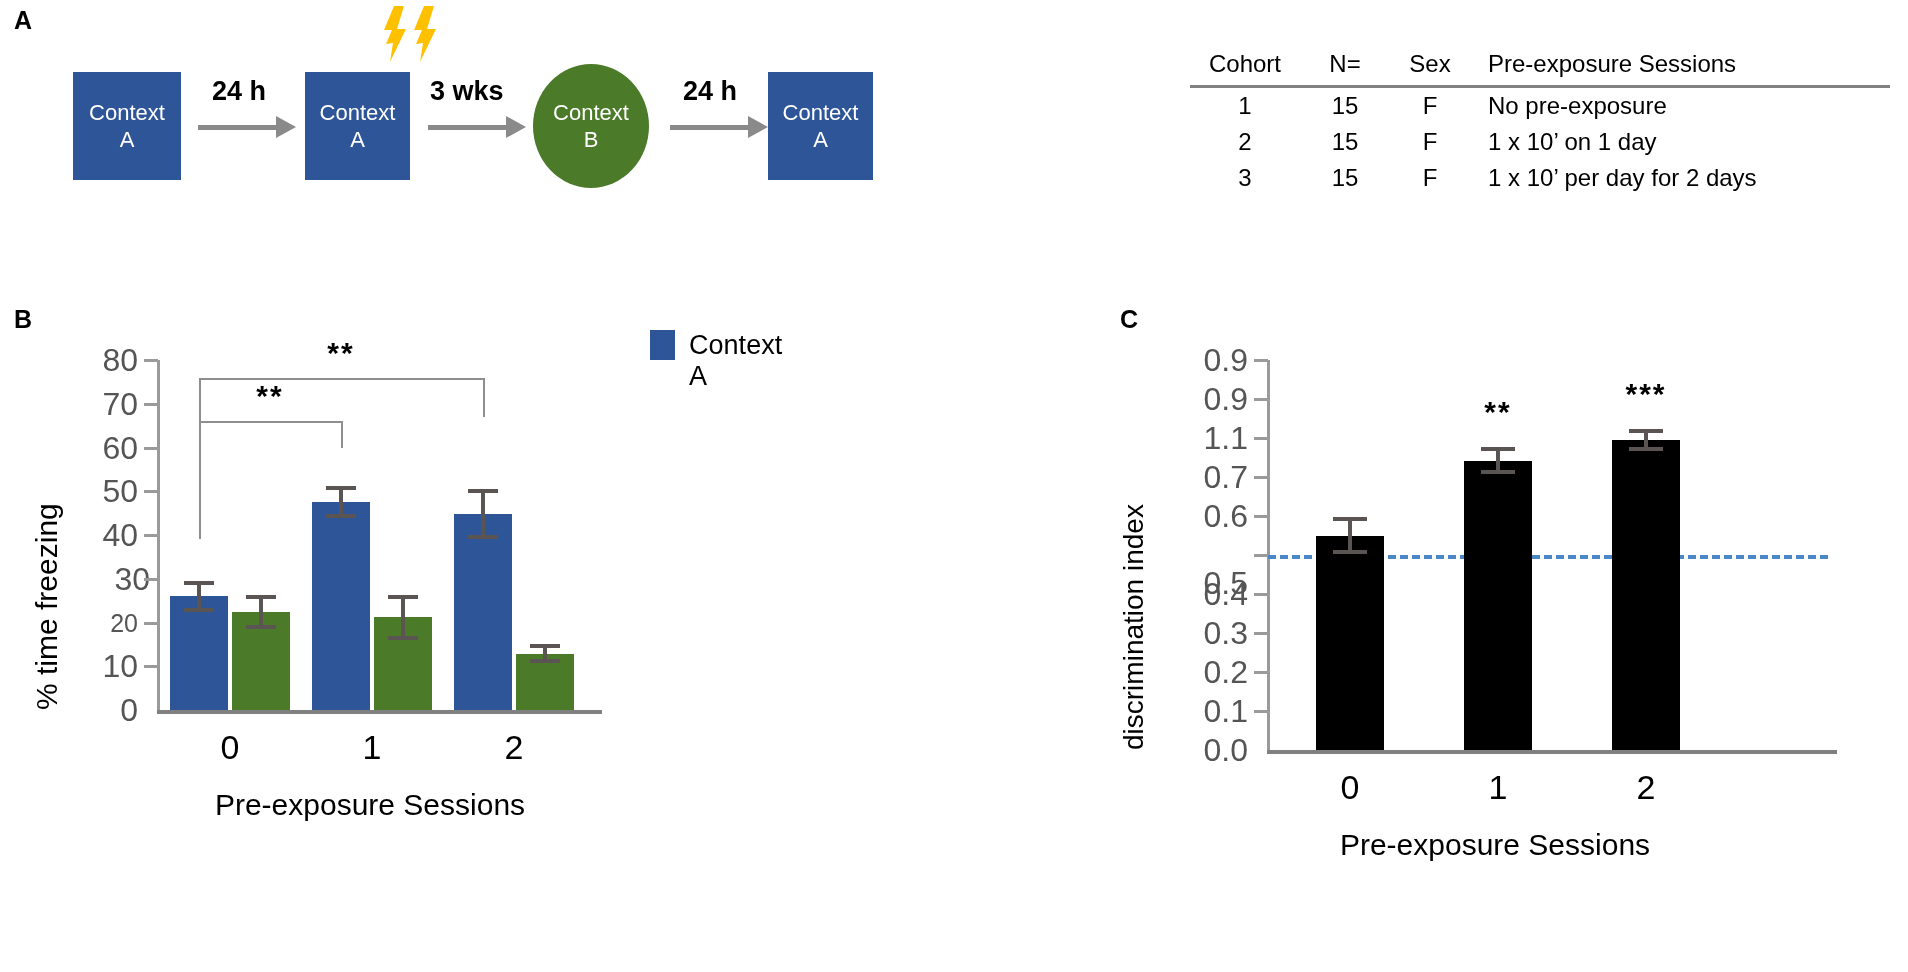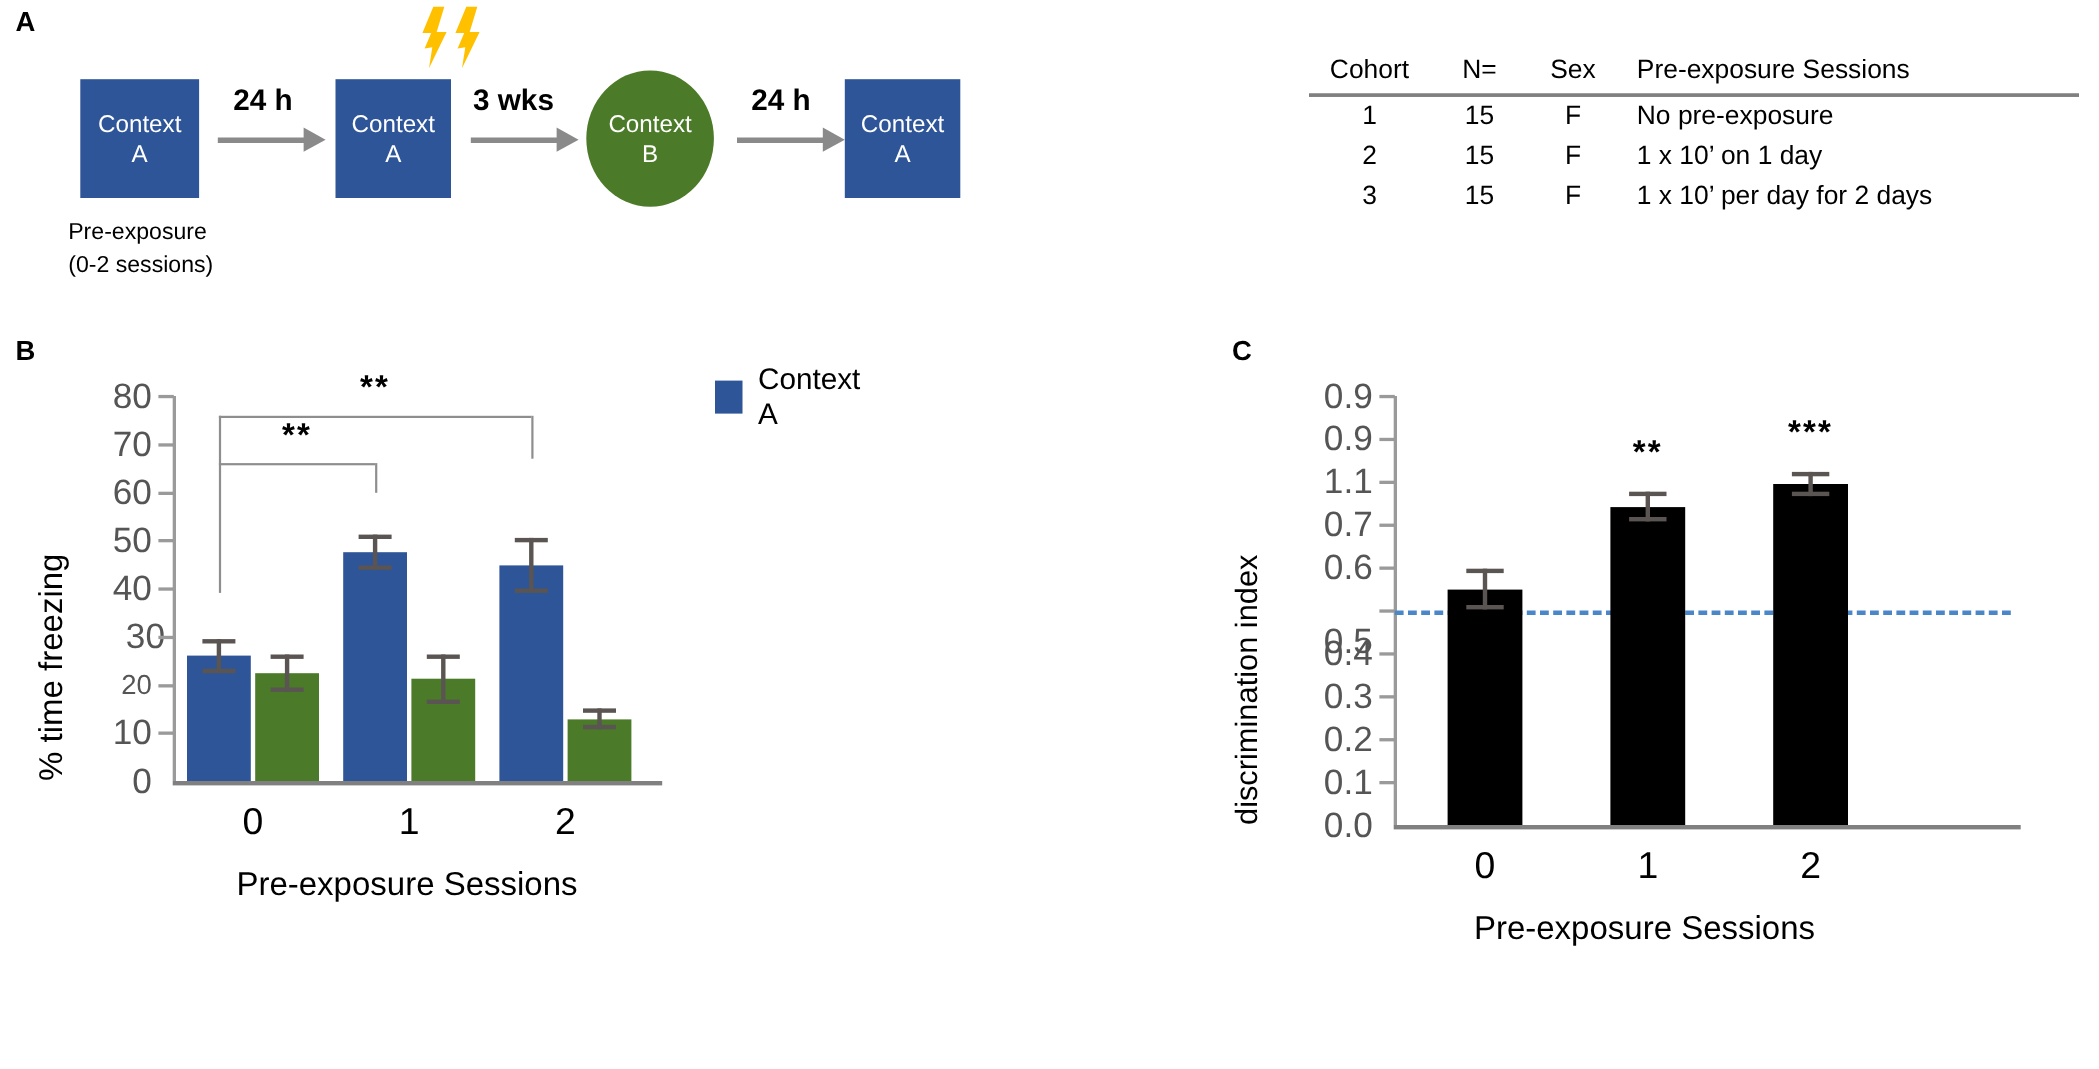--- a/index.html
+++ b/index.html
@@ -51,21 +51,21 @@
   .errbar{position:absolute;}
   .err-v{position:absolute;width:4px;background:#5a5552;left:50%;
          transform:translateX(-50%);}
   .err-cap{position:absolute;height:4px;background:#5a5552;left:50%;
            transform:translateX(-50%);}
   .sig{position:absolute;font-size:30px;font-weight:bold;letter-spacing:2px;
        transform:translateX(-50%);white-space:nowrap;}
   .brack-h{position:absolute;height:2px;background:#8e8e8e;}
   .brack-v{position:absolute;width:2px;background:#8e8e8e;}
   .legend{position:absolute;}
-  .legend-row{display:flex;align-items:center;margin-bottom:6px;}
+  .legend-row{display:flex;margin-bottom:6px;}
   .legend-swatch{width:30px;height:30px;margin-right:14px;}
   .legend-text{font-size:27px;}
   .dash-line{position:absolute;height:0;border-top:4px dashed #4a86c8;}
 </style>
 </head>
 <body>
 
 <div id="panelA">
   <div class="panel-letter" style="left:14px;top:6px;">A</div>
 
@@ -107,22 +107,20 @@
     <div class="arrow-line" style="width:80px;"></div>
     <div class="arrow-head" style="left:78px;"></div>
   </div>
   <div class="arrow-label" style="left:683px;top:76px;">24 h</div>
 
   <div class="ctx-box" style="left:768px;top:72px;width:105px;height:108px;">
     <span>Context</span>
     <span>A</span>
   </div>
 
-  <div class="preexp-cap" style="left:62px;top:196px;">Pre-exposure
-(0-2 sessions)</div>
 </div>
 
 <div id="cohort-table">
   <table>
     <colgroup>
         <col class="c1">
         <col class="c2">
         <col class="c3">
         <col>
       </colgroup>

